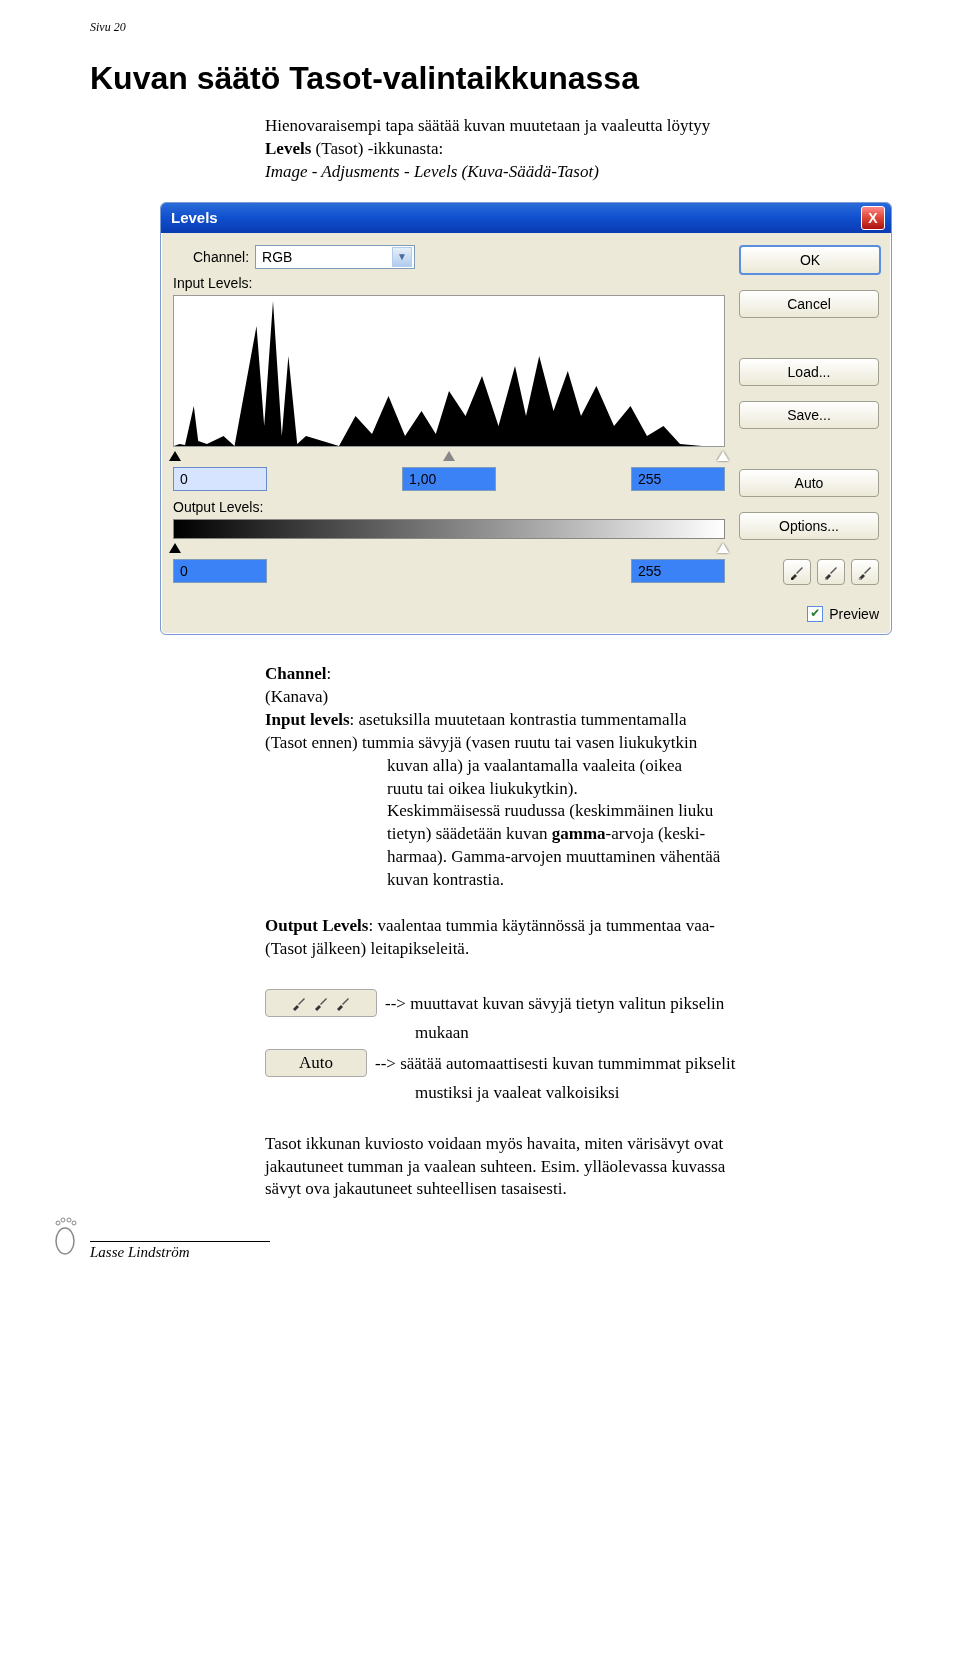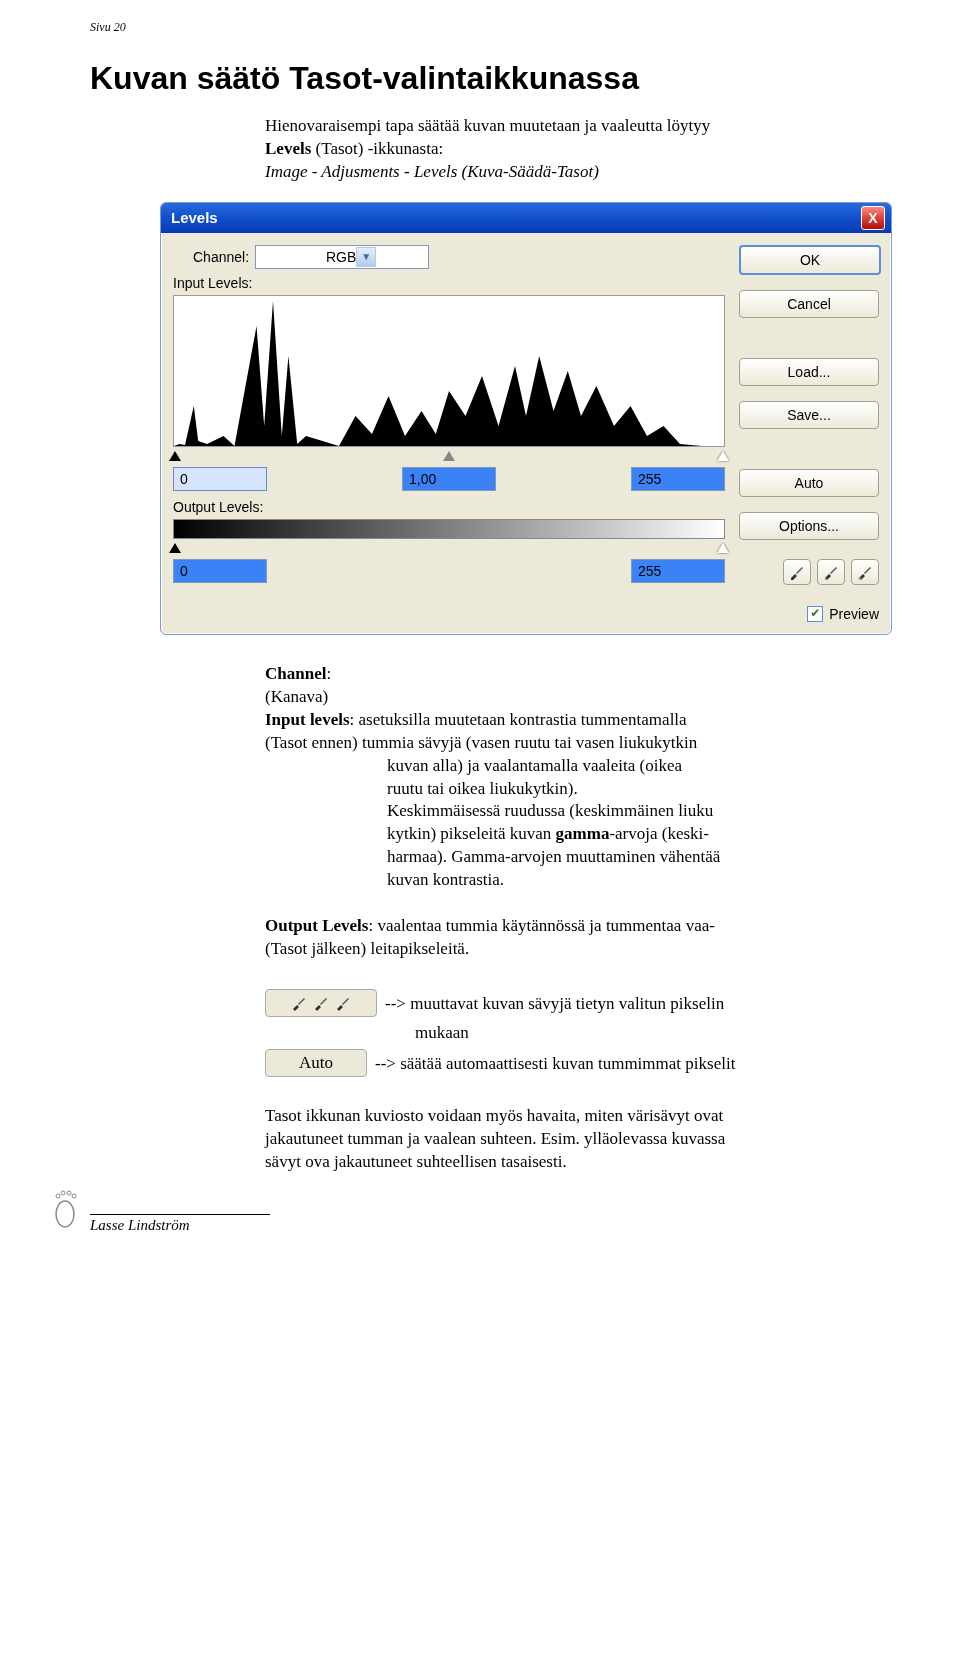--- a/index.html
+++ b/index.html
@@ -87,22 +87,22 @@
     align-items: center;
     gap: 6px;
     margin-bottom: 6px;
   }
   .fauxselect {
     width: 150px; height: 22px;
     border: 1px solid #7f9db9;
     background: #fff;
     display: flex;
     align-items: center;
-    justify-content: center;
-    padding: 0 2px 0 20px;
+    justify-content: space-between;
+    padding: 0 2px 0 6px;
     font-size: 14px;
   }
   .fauxselect .chev {
     width: 18px; height: 18px;
     background: linear-gradient(to bottom, #e6eff8, #b0ccee);
     border: 1px solid #b0ccee;
     display: flex; align-items: center; justify-content: center;
     color: #4a6a9a;
     font-size: 10px;
   }
@@ -351,21 +351,21 @@
         <span class="bold">Channel</span>:<br>
         <span>(Kanava)</span>
       </div>
     </div>
     <div>
       <span class="bold">Input levels</span><span>: asetuksilla muutetaan kontrastia tummentamalla</span><br>
       <span>(Tasot ennen)</span><span> tummia sävyjä (vasen ruutu tai vasen liukukytkin</span><br>
       <span style="display:inline-block;width:122px"></span><span>kuvan alla) ja vaalantamalla vaaleita  (oikea</span><br>
       <span style="display:inline-block;width:122px"></span><span>ruutu tai oikea liukukytkin).</span><br>
       <span style="display:inline-block;width:122px"></span><span>Keskimmäisessä ruudussa (keskimmäinen liuku</span><br>
-      <span style="display:inline-block;width:122px"></span><span>kytkin) pikseleitä kuvan </span><span class="bold">gamma</span><span>-arvoja (keski-</span><br>
+      <span style="display:inline-block;width:122px"></span><span>tietyn) säädetään kuvan </span><span class="bold">gamma</span><span>-arvoja (keski-</span><br>
       <span style="display:inline-block;width:122px"></span><span>harmaa). Gamma-arvojen muuttaminen vähentää</span><br>
       <span style="display:inline-block;width:122px"></span><span>kuvan kontrastia.</span>
     </div>
     <br>
     <div>
       <span class="bold">Output Levels</span><span>: vaalentaa tummia käytännössä ja tummentaa vaa-</span><br>
       <span>(Tasot jälkeen)</span><span>  leitapikseleitä.</span>
     </div>
   </div>
 
@@ -387,20 +387,21 @@
       </div>
       <div class="arrow-text">--&gt; muuttavat kuvan sävyjä tietyn valitun pikselin</div>
     </div>
     <div class="arrow-text2">mukaan</div>
     <div class="arrow-row">
       <div class="arrow-icons small">
         <span>Auto</span>
       </div>
       <div class="arrow-text">--&gt; säätää automaattisesti kuvan tummimmat pikselit</div>
     </div>
+    <div class="arrow-text2">mustiksi ja vaaleat valkoisiksi</div>
   </div>
 
   <div class="para-block">
     <span>Tasot ikkunan kuviosto voidaan myös havaita, miten värisävyt ovat</span><br>
     <span>jakautuneet tumman ja vaalean suhteen. Esim. ylläolevassa kuvassa</span><br>
     <span>sävyt ova jakautuneet suhteellisen tasaisesti.</span>
   </div>
 
   <svg class="foot-icon" viewBox="0 0 30 40">
     <ellipse cx="15" cy="26" rx="9" ry="13" fill="none" stroke="#888" stroke-width="1.5"></ellipse>

